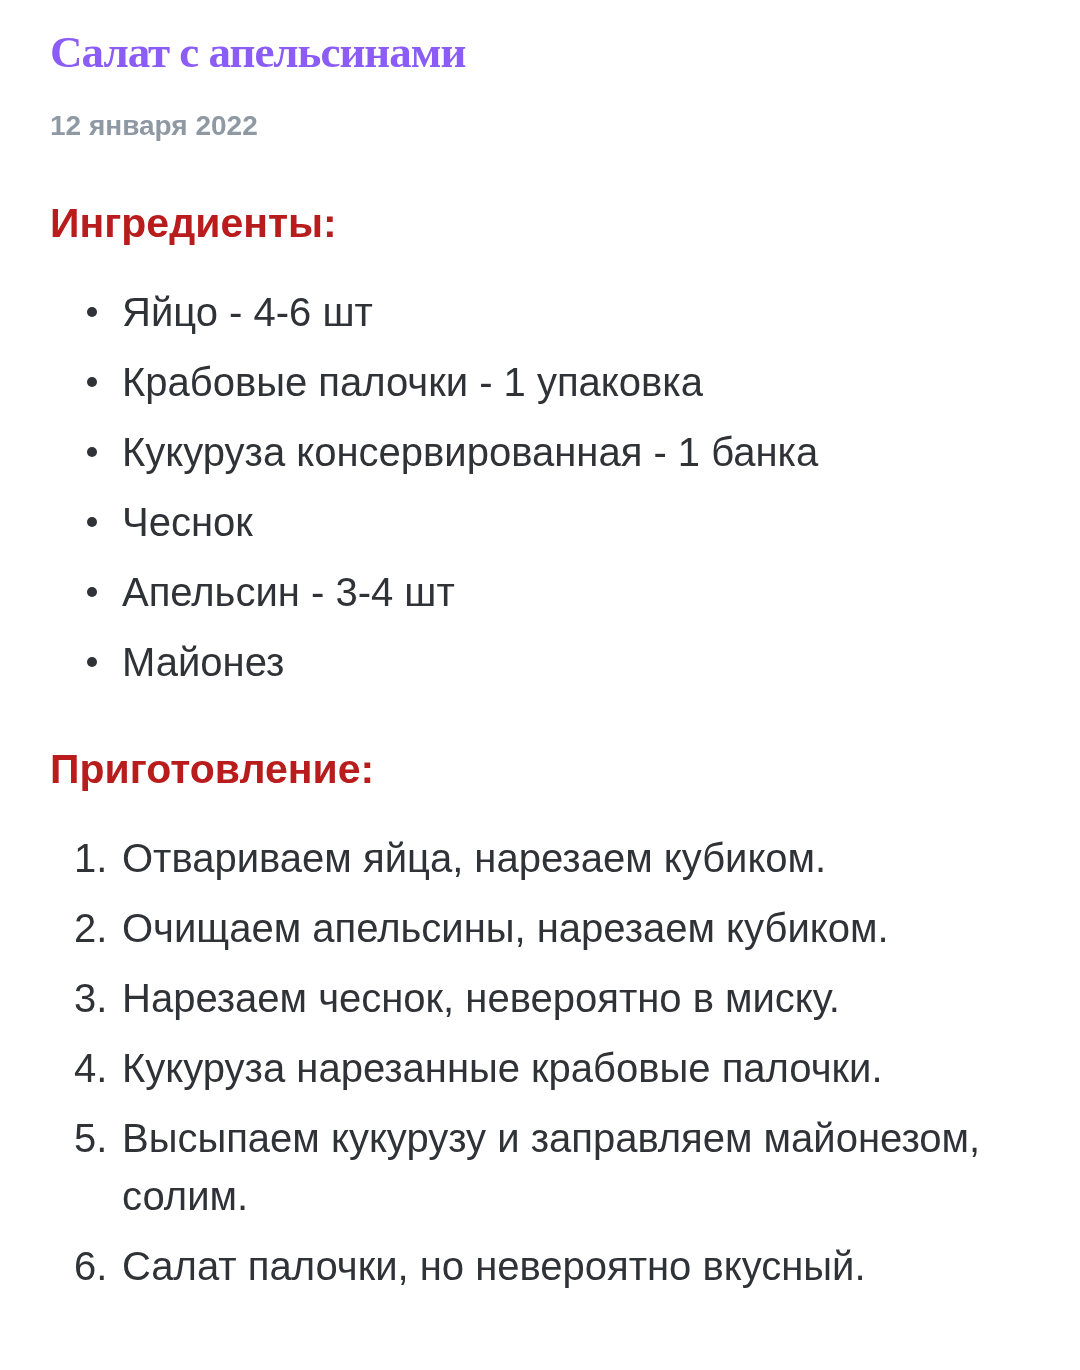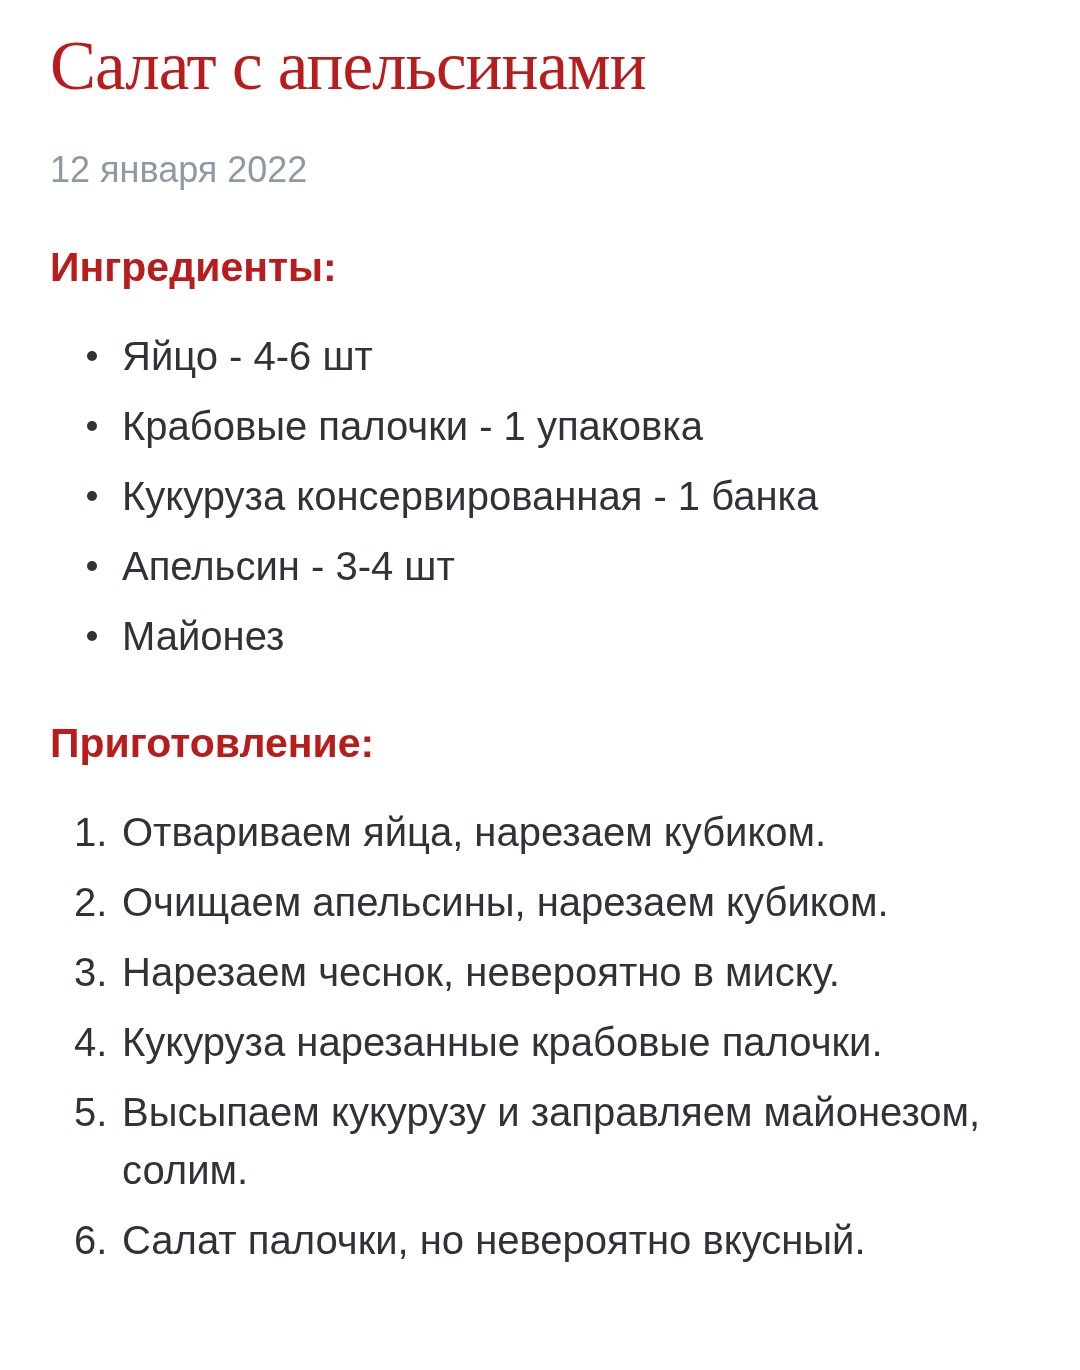--- a/index.html
+++ b/index.html
@@ -12,31 +12,32 @@
     height: 1370px;
     box-sizing: border-box;
     padding: 26px 50px 30px 50px;
     font-family: "Liberation Sans", sans-serif;
     color: #2f3236;
     overflow: hidden;
   }
   .article-title {
     margin: 0;
     font-family: "Liberation Serif", serif;
-    font-weight: 400;
-    font-size: 69px;
+    font-weight: 700;
+    font-size: 45px;
     line-height: 1.18;
     letter-spacing: -1px;
-    color: #b91c1c;
+    color: #8b5cf6;
   }
   .article-date {
-    margin-top: 44px;
-    font-size: 36px;
+    margin-top: 28px;
+    font-size: 28px;
     line-height: 38px;
     color: #8f99a3;
+    font-weight: bold;
   }
   .section-heading {
     margin: 54px 0 0 0;
     font-size: 41px;
     line-height: 48px;
     font-weight: 700;
     color: #b91c1c;
   }
   .ingredient-list,
   .step-list {
@@ -91,20 +92,21 @@
   <h1 class="article-title">Салат с апельсинами</h1>
 
   <div class="article-date">12 января 2022</div>
 
   <h2 class="section-heading">Ингредиенты:</h2>
 
   <ul class="ingredient-list">
     <li>Яйцо - 4-6 шт</li>
     <li>Крабовые палочки - 1 упаковка</li>
     <li>Кукуруза консервированная - 1 банка</li>
+    <li>Чеснок</li>
     <li>Апельсин - 3-4 шт</li>
     <li>Майонез</li>
   </ul>
 
   <h2 class="section-heading">Приготовление:</h2>
 
   <ol class="step-list">
     <li>Отвариваем яйца, нарезаем кубиком.</li>
     <li>Очищаем апельсины, нарезаем кубиком.</li>
     <li>Нарезаем чеснок, невероятно в миску.</li>

